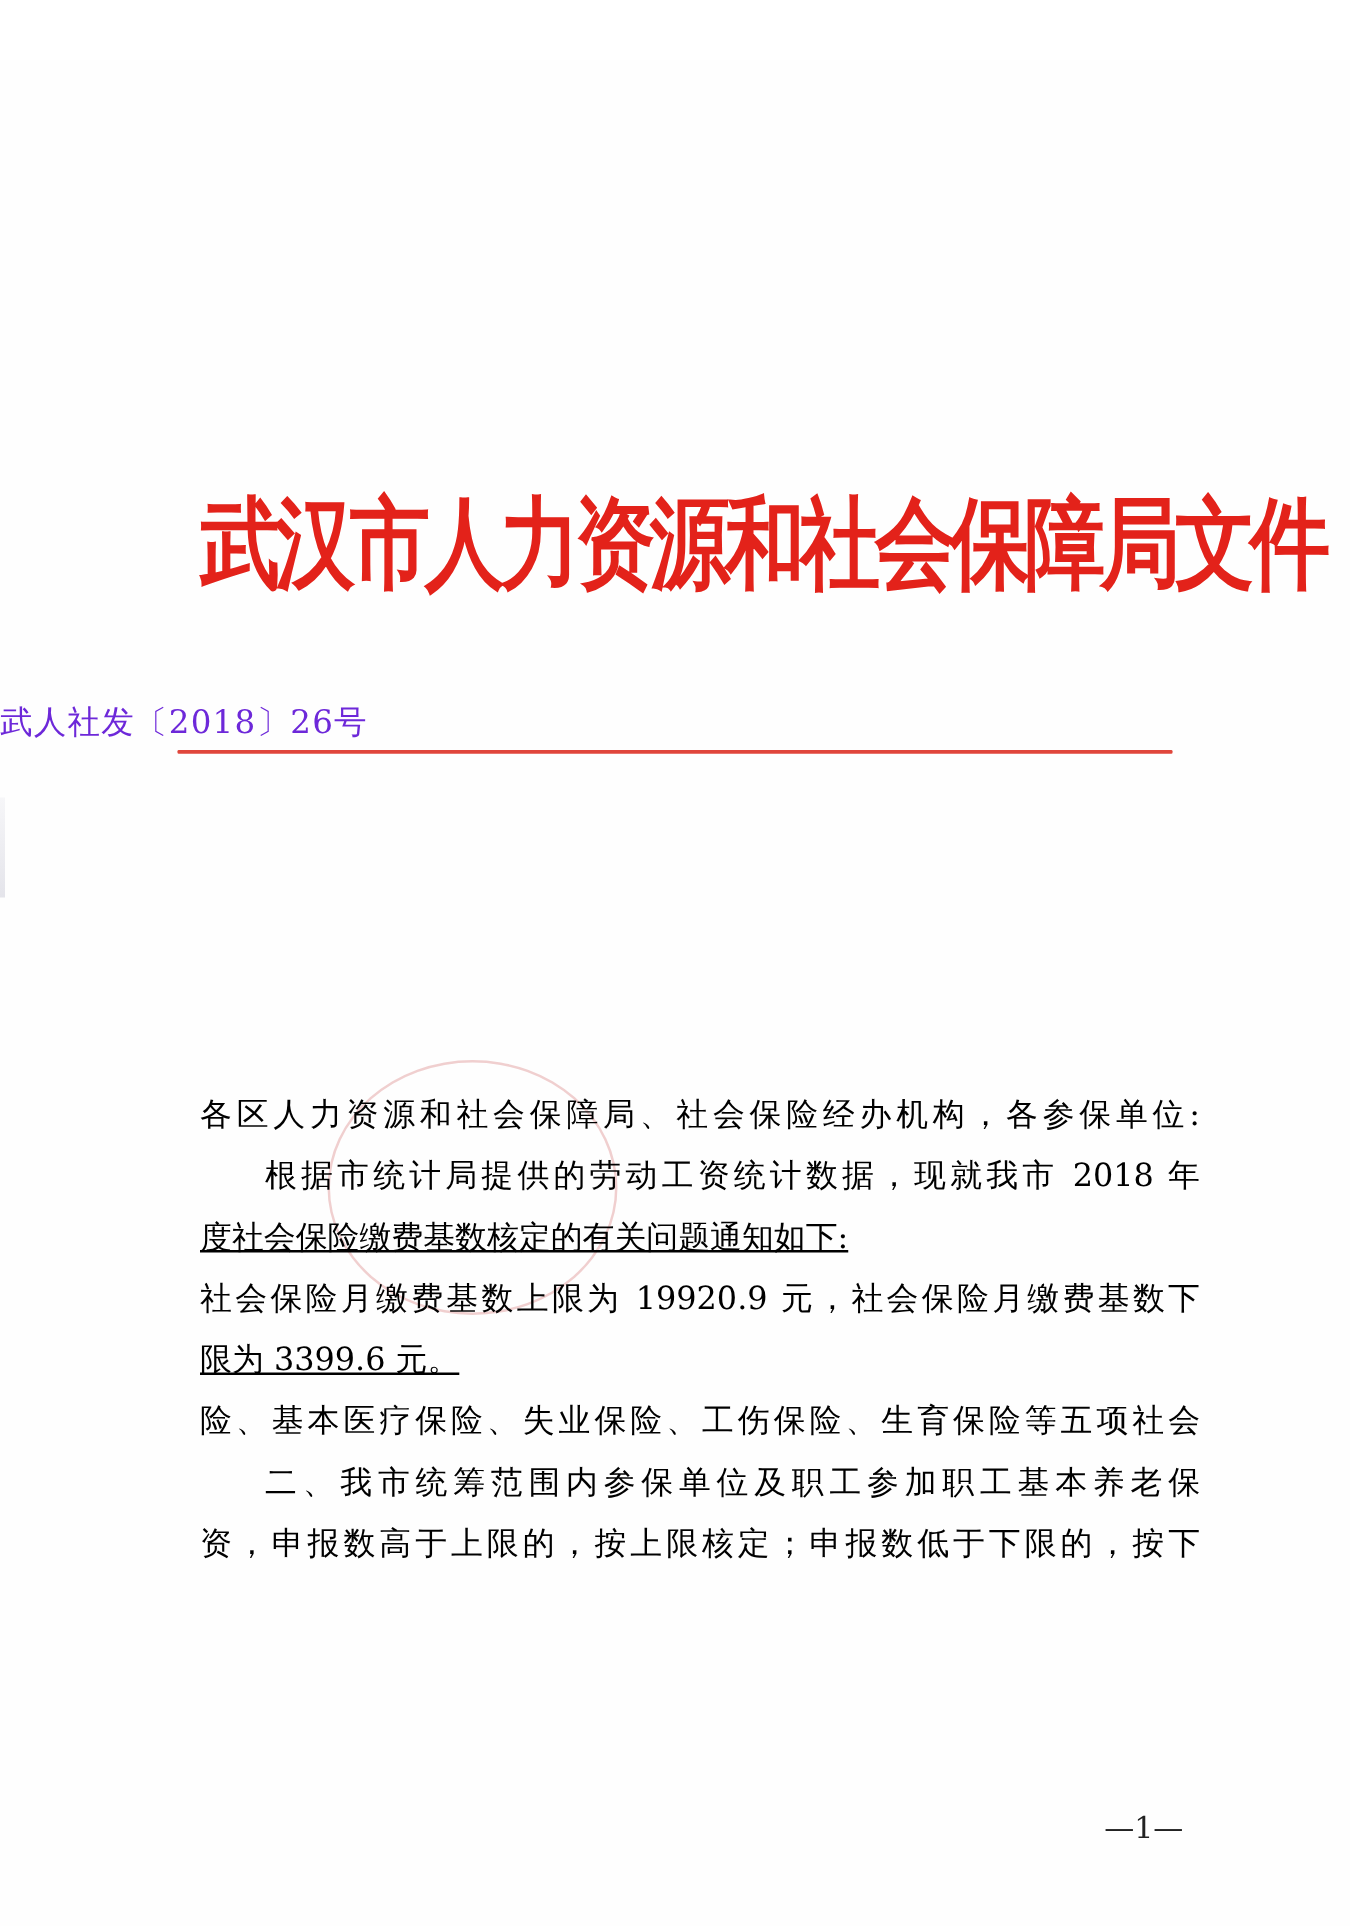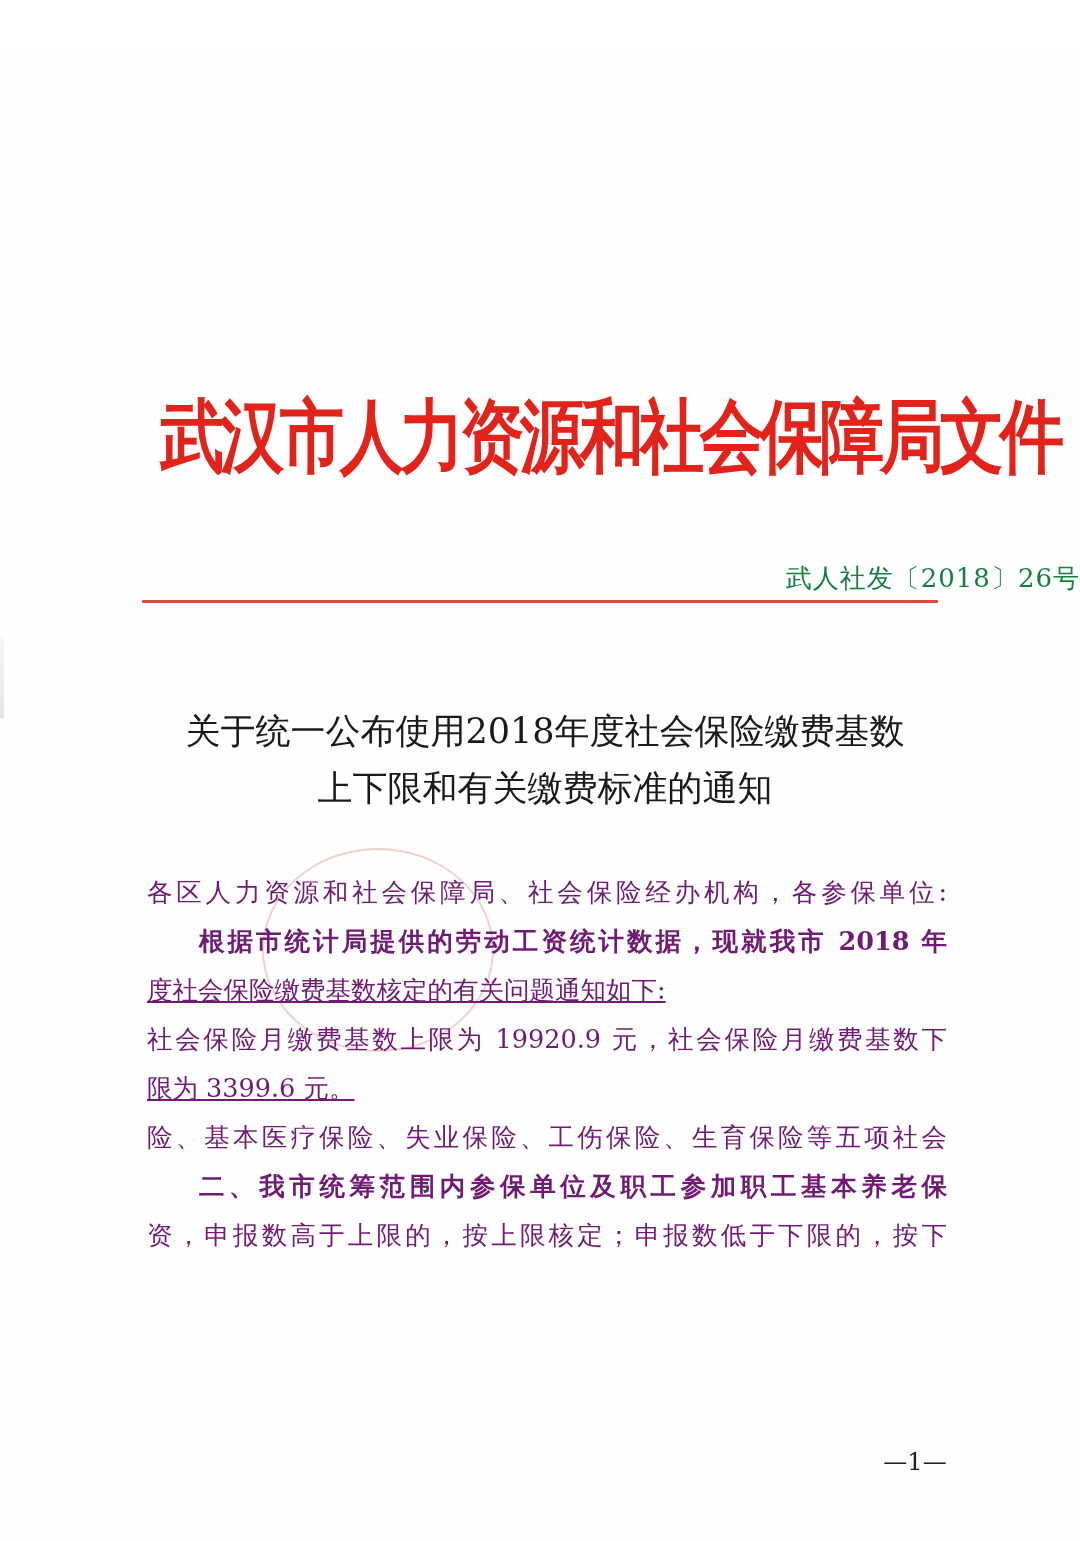--- a/index.html
+++ b/index.html
@@ -45,24 +45,24 @@
       text-align: center;
       white-space: nowrap;
       transform: scaleY(1.25);
       transform-origin: center center;
     }
     .doc-number {
       position: absolute;
       left: 0;
       width: 1080px;
       top: 512px;
-      text-align: right;
+      text-align: left;
       font-size: 26px;
       line-height: 36px;
-      color: #15803d;
+      color: #6d28d9;
       letter-spacing: 1px;
     }
     .red-rule {
       position: absolute;
       left: 142px;
       top: 552px;
       width: 796px;
       height: 3px;
       background: #e0463c;
       border-radius: 1px;
@@ -77,37 +77,36 @@
       line-height: 57px;
       color: #1a1a1a;
       letter-spacing: 0px;
     }
     .notice-title .line {
       display: block;
       white-space: nowrap;
     }
     .body-text {
       position: absolute;
-      left: 147px;
+      left: 160px;
       top: 820px;
       width: 800px;
       font-size: 25.5px;
       line-height: 49px;
-      color: #701a75;
+      color: #000000;
     }
     .body-text .ln {
       display: block;
       white-space: nowrap;
       text-align: justify;
       text-align-last: justify;
       height: 49px;
     }
     .body-text .ln.indent {
       padding-left: 52px;
-      font-weight: bold;
     }
     .body-text .ln.short {
       text-align-last: left;
       text-decoration: underline;
     }
     .stamp {
       position: absolute;
       left: 262px;
       top: 800px;
       width: 228px;
@@ -132,24 +131,20 @@
 
 <div class="page">
   <div class="scan-edge-left"></div>
 
   <div class="header-title">武汉市人力资源和社会保障局文件</div>
 
   <div class="doc-number">武人社发〔2018〕26号</div>
 
   <div class="red-rule"></div>
 
-  <div class="notice-title">
-    <span class="line">关于统一公布使用2018年度社会保险缴费基数</span>
-    <span class="line">上下限和有关缴费标准的通知</span>
-  </div>
 
   <div class="stamp"></div>
 
   <div class="body-text">
     <span class="ln">各区人力资源和社会保障局、社会保险经办机构，各参保单位:</span>
     <span class="ln indent">根据市统计局提供的劳动工资统计数据，现就我市 2018 年</span>
     <span class="ln short">度社会保险缴费基数核定的有关问题通知如下:</span>
     <span class="ln">社会保险月缴费基数上限为 19920.9 元，社会保险月缴费基数下</span>
     <span class="ln short">限为 3399.6 元。</span>
     <span class="ln">险、基本医疗保险、失业保险、工伤保险、生育保险等五项社会</span>

